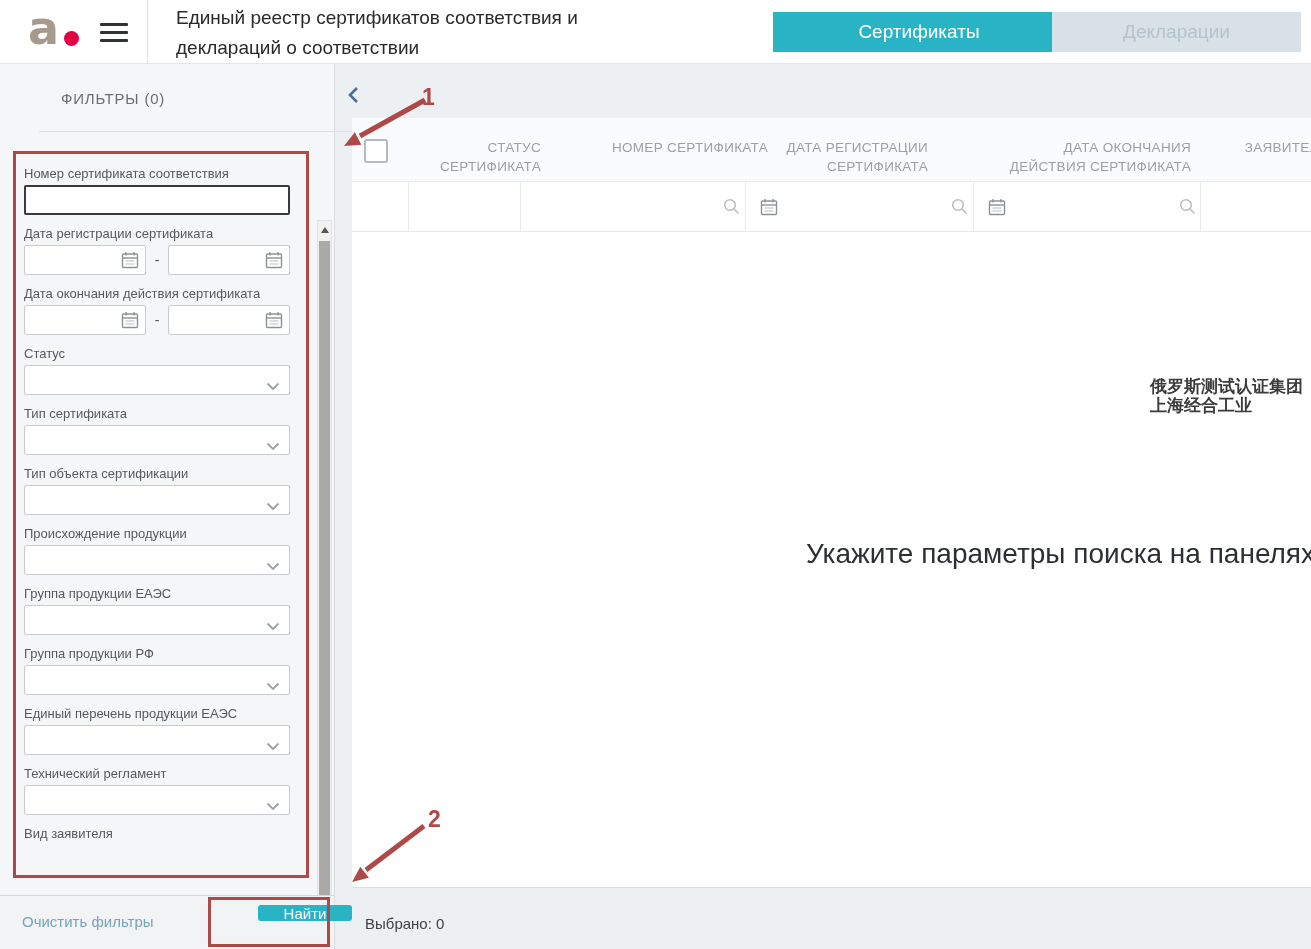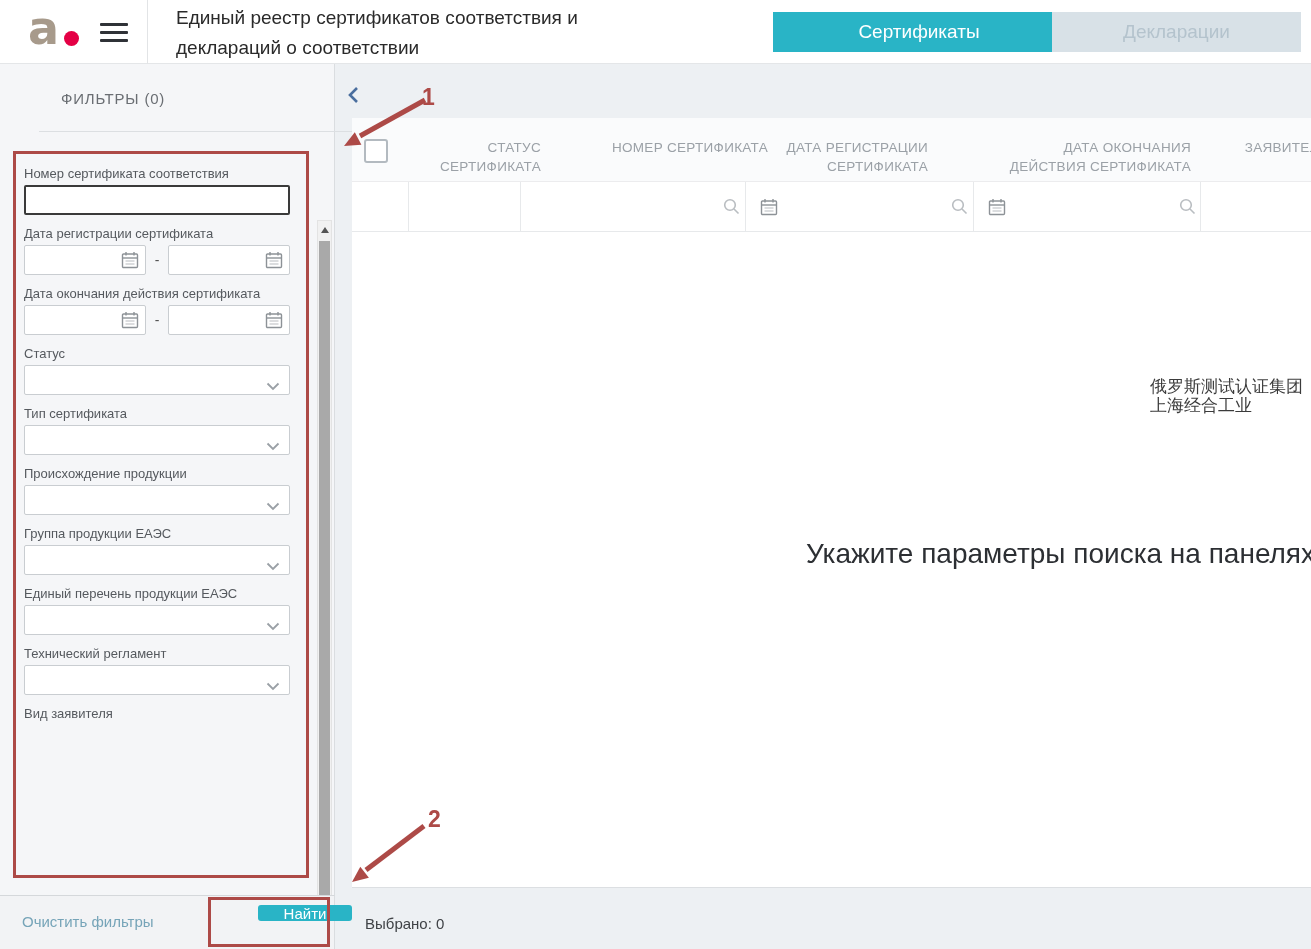--- a/index.html
+++ b/index.html
@@ -60,21 +60,21 @@
 
   
   .table-panel{position:absolute;left:352px;top:118px;width:959px;height:770px;background:#fff;border-bottom:1px solid #dcdfe2;}
   .thead{position:absolute;left:0;top:0;width:100%;height:64px;background:#fafbfc;border-bottom:1px solid #ececee;text-align:right;}
   .col-label{position:absolute;top:20px;font-size:13.5px;line-height:19px;letter-spacing:.3px;color:var(--colhead);}
   .checkbox{position:absolute;left:12px;top:21px;width:24px;height:24px;background:#fff;border:2px solid #b3bac0;border-radius:3px;cursor:pointer;}
   .tfilter{position:absolute;left:0;top:64px;width:100%;height:50px;background:#fff;border-bottom:1px solid #e7e9eb;}
   .vsep{position:absolute;top:0;width:1px;height:50px;background:#e7e9eb;}
   .ticon{position:absolute;top:16px;}
 
-  .watermark{position:absolute;left:798px;top:259px;font-size:17px;line-height:19px;color:#3b3b3b;}
+  .watermark{position:absolute;left:798px;top:259px;font-size:17px;line-height:19px;color:#3b3b3b;font-weight:bold;}
   .empty-msg{position:absolute;left:454px;top:420px;font-size:28px;color:#2c2f33;white-space:nowrap;}
 
   .main-foot-text{position:absolute;left:365px;top:915px;font-size:15px;color:#3f4246;}
 
   
   .anno-box{position:absolute;border:3px solid var(--annotation);pointer-events:none;z-index:10;}
   .anno-box1{left:13px;top:151px;width:296px;height:727px;}
   .anno-box2{left:208px;top:897px;width:122px;height:50px;}
   .anno-num{position:absolute;color:var(--annotation);font-size:23px;font-weight:bold;z-index:11;pointer-events:none;}
   .anno-num1{left:422px;top:84px;}
@@ -179,29 +179,45 @@
         </div>
         <div class="filter-field">
           <div class="filter-label">Тип сертификата</div>
           <div class="ctl select-box">
             <span class="chev"><svg width="14" height="9" viewBox="0 0 14 9">
                 <polyline points="1.5,1.5 7,7 12.5,1.5" fill="none" stroke="#9aa0a6" stroke-width="1.8"></polyline>
               </svg></span>
           </div>
         </div>
         <div class="filter-field">
+          <div class="filter-label">Тип объекта сертификации</div>
+          <div class="ctl select-box">
+            <span class="chev"><svg width="14" height="9" viewBox="0 0 14 9">
+                <polyline points="1.5,1.5 7,7 12.5,1.5" fill="none" stroke="#9aa0a6" stroke-width="1.8"></polyline>
+              </svg></span>
+          </div>
+        </div>
+        <div class="filter-field">
           <div class="filter-label">Происхождение продукции</div>
           <div class="ctl select-box">
             <span class="chev"><svg width="14" height="9" viewBox="0 0 14 9">
                 <polyline points="1.5,1.5 7,7 12.5,1.5" fill="none" stroke="#9aa0a6" stroke-width="1.8"></polyline>
               </svg></span>
           </div>
         </div>
         <div class="filter-field">
           <div class="filter-label">Группа продукции ЕАЭС</div>
+          <div class="ctl select-box">
+            <span class="chev"><svg width="14" height="9" viewBox="0 0 14 9">
+                <polyline points="1.5,1.5 7,7 12.5,1.5" fill="none" stroke="#9aa0a6" stroke-width="1.8"></polyline>
+              </svg></span>
+          </div>
+        </div>
+        <div class="filter-field">
+          <div class="filter-label">Группа продукции РФ</div>
           <div class="ctl select-box">
             <span class="chev"><svg width="14" height="9" viewBox="0 0 14 9">
                 <polyline points="1.5,1.5 7,7 12.5,1.5" fill="none" stroke="#9aa0a6" stroke-width="1.8"></polyline>
               </svg></span>
           </div>
         </div>
         <div class="filter-field">
           <div class="filter-label">Единый перечень продукции ЕАЭС</div>
           <div class="ctl select-box">
             <span class="chev"><svg width="14" height="9" viewBox="0 0 14 9">

